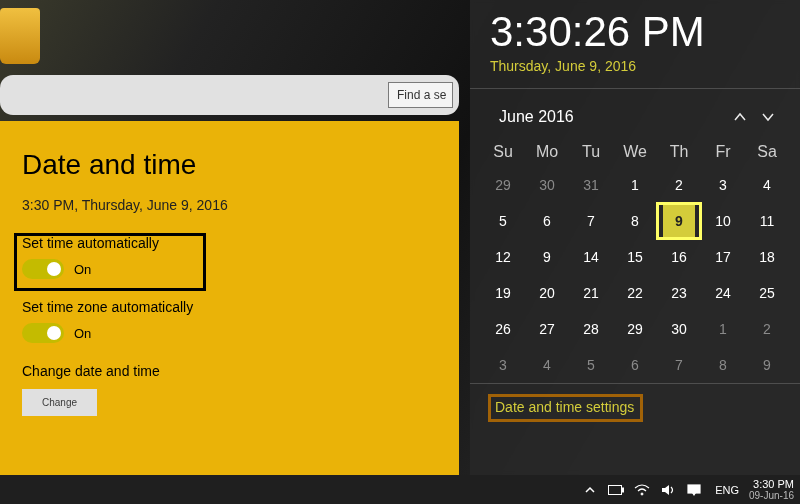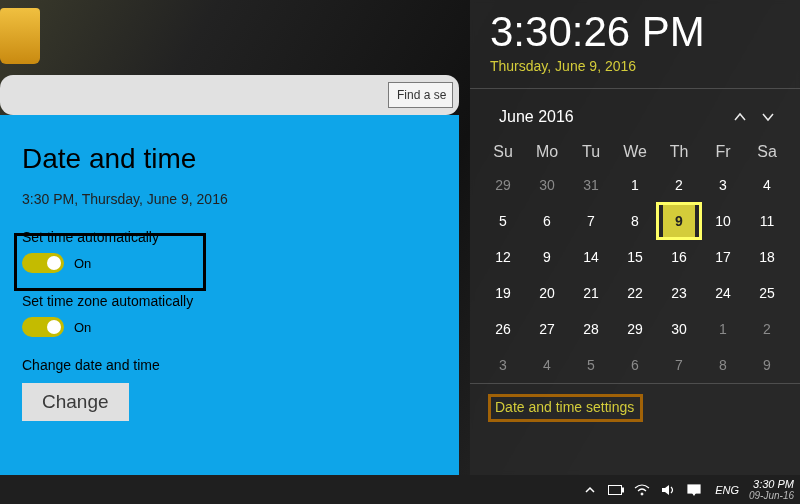--- a/index.html
+++ b/index.html
@@ -25,40 +25,40 @@
     display: flex; align-items: center; justify-content: flex-end; padding-right: 6px; border-radius: 13px;
   }
   .search-box {
     border: 1px solid #7a7a7a; background: #f4f4f4;
     height: 26px; width: 65px; padding: 0 8px; font-size: 12px; color: #333;
     display: inline-flex; align-items: center; overflow: hidden; white-space: nowrap;
   }
 
   
   .settings {
-    position: absolute; left: 0; top: 115px; width: 459px; height: 360px;
-    background: #0ea5e9; z-index: 1; padding: 28px 0 0 22px;
+    position: absolute; left: 0; top: 121px; width: 459px; height: 360px;
+    background: #eab308; z-index: 1; padding: 28px 0 0 22px;
   }
   .settings h1 { font-weight: 400; font-size: 28px; margin-bottom: 16px; }
   .current-dt { font-size: 14px; color: #222; margin-bottom: 22px; }
   .setting-block { margin-bottom: 20px; }
   .setting-label { font-size: 14px; margin-bottom: 8px; }
   .toggle-row { display: flex; align-items: center; gap: 10px; }
   .toggle {
     width: 42px; height: 20px; border-radius: 10px; background: #c4bb00; position: relative;
     display: inline-block;
   }
   .toggle::after {
     content: ""; position: absolute; top: 3px; right: 3px; width: 14px; height: 14px;
     border-radius: 50%; background: #fff;
   }
   .toggle-text { font-size: 13px; }
   .change-label { font-size: 14px; margin-bottom: 10px; }
   .change-btn {
-    background: #e0e0e0; border: none; padding: 8px 20px; font-size: 19px; color: #3a3a3a;
+    background: #e0e0e0; border: none; padding: 8px 20px; font-size: 10px; color: #3a3a3a;
   }
 
   
   .hl-box1 {
     position: absolute; left: 14px; top: 233px; width: 192px; height: 58px;
     border: 3px solid #000; z-index: 5; pointer-events: none;
   }
 
   
   .flyout {
@@ -96,21 +96,21 @@
   .dt-link-row { padding: 10px 18px 14px 18px; }
   .dt-link {
     display: inline-block; color: #d4cc3a; font-size: 14px;
     border: 3px solid #a16207; padding: 2px 6px 4px 4px;
   }
 
   
   .taskbar {
     position: absolute; left: 0; bottom: 0; width: 800px; height: 29px;
     background: #1f1f1f; z-index: 3; display: flex; align-items: center;
-    justify-content: flex-end; padding: 0 4px 0 0; color: #fff; font-size: 11px; font-style: italic;
+    justify-content: flex-end; padding: 0 4px 0 0; color: #fff; font-size: 11px;
   }
   .tray { display: flex; align-items: center; gap: 8px; margin-right: 6px; }
   .tray .ic { width: 18px; height: 18px; display: inline-flex; align-items: center; justify-content: center; }
   .tray svg { stroke: #fff; fill: none; }
   .lang { font-size: 11px; padding: 0 4px; }
   .clock-tray { text-align: right; line-height: 12px; padding-right: 2px; }
   .clock-tray div:first-child { font-size: 11px; }
   .clock-tray div:last-child { font-size: 10px; color: #bbb; }
 </style>
 </head>

